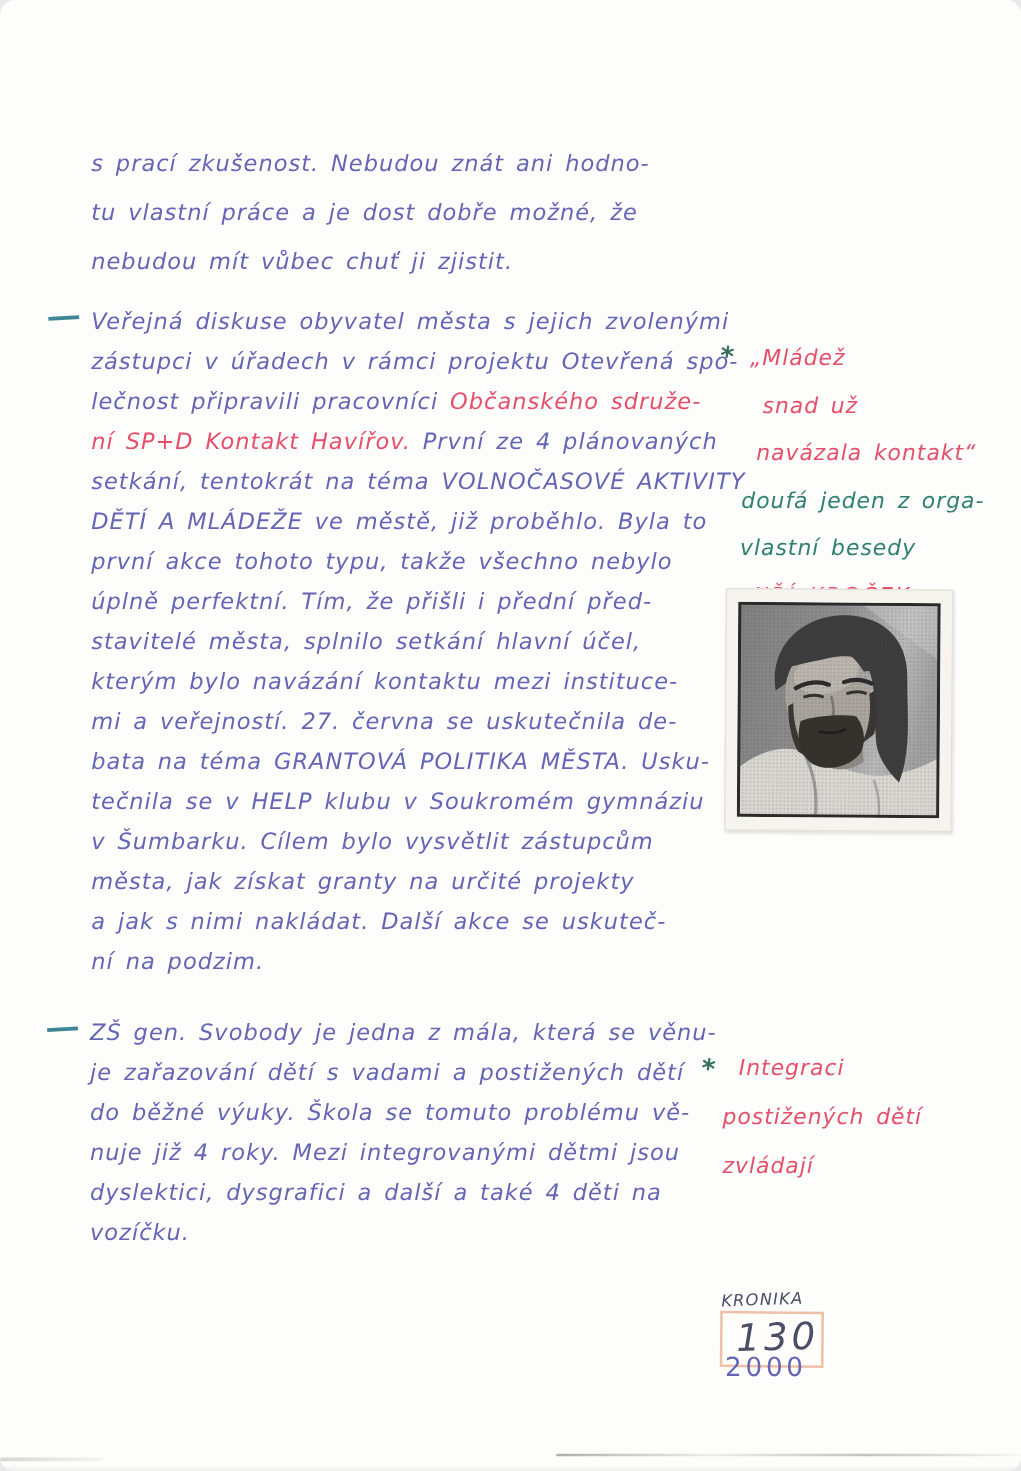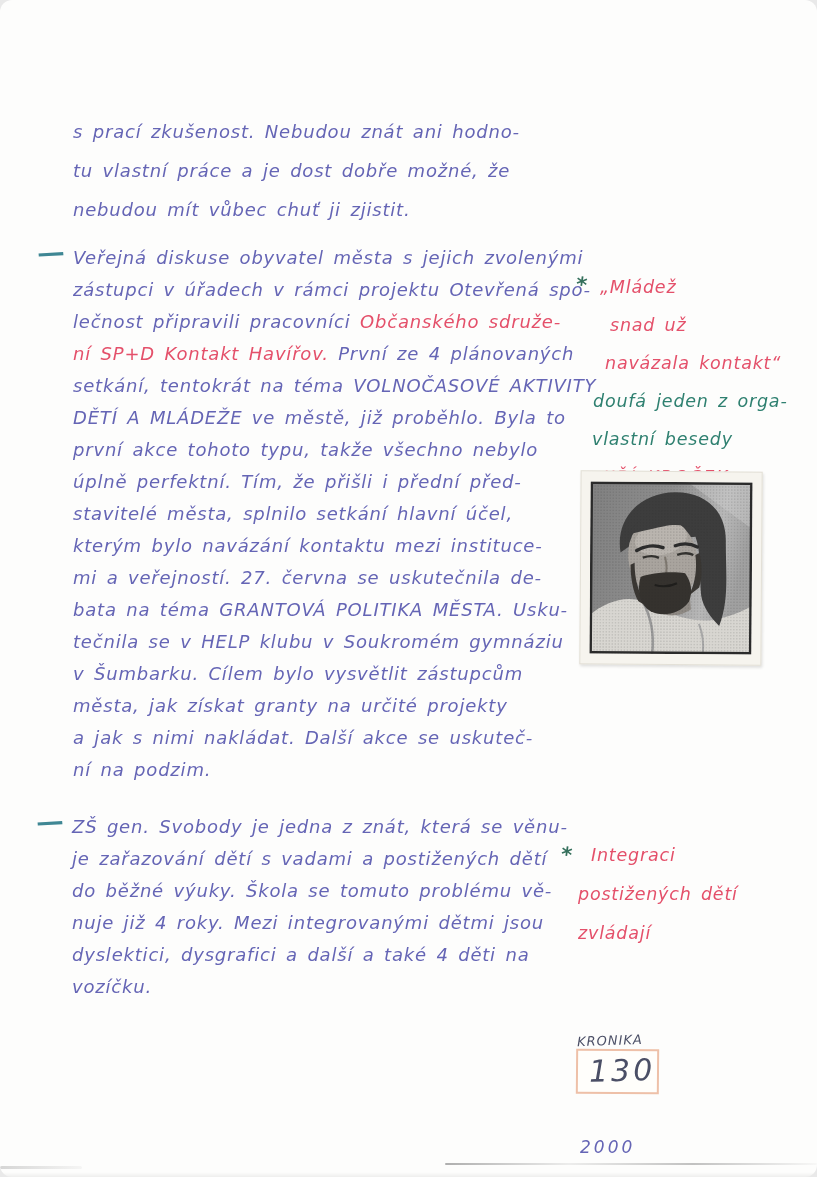--- a/index.html
+++ b/index.html
@@ -68,22 +68,22 @@
   .stamp-box{
     position:absolute;left:576px;top:1049px;width:79px;height:41px;
     border:2px solid var(--stamp-border,#eec0a8);background:#fffefb;
     transform:rotate(.5deg);
   }
   .stamp-number{
     font-size:30px;font-style:italic;line-height:40px;
     padding-left:11px;letter-spacing:3px;transform:rotate(-2deg);
   }
   .stamp-year{
-    position:absolute;left:580px;top:1137px;
-    font-size:17px;font-style:italic;letter-spacing:3px;
+    position:absolute;left:580px;top:1082px;
+    font-size:21px;letter-spacing:3px;
   }
 
   
   .scan-line{
     position:absolute;left:445px;top:1163px;width:372px;height:2px;
     background:linear-gradient(to right,rgba(110,110,110,.55),rgba(170,170,170,.2),rgba(120,120,120,.45),rgba(200,200,200,.1));
     border-radius:2px;
   }
   .scan-smudge{
     position:absolute;left:0px;top:1166px;width:82px;height:3px;
@@ -169,21 +169,21 @@
       <path d="M104,72 C106,86 104,100 98,112 L108,104 C112,92 110,78 108,70 Z" fill="#3a3733"></path>
       <path d="M50,94 C60,90 80,88 94,90 C100,98 102,108 98,118 C90,130 72,134 60,128 C50,122 46,108 50,94 Z" fill="#35322e"></path>
       <path d="M64,102 C72,104 80,103 86,100" stroke="#1f1e1c" stroke-width="2" fill="none"></path>
       <rect width="160" height="170" fill="url(#gHT)"></rect>
       <rect x="1.2" y="1.2" width="157.6" height="167.6" fill="none" stroke="#2a2a2a" stroke-width="2.4"></rect>
     </svg>
   </figure>
 
   <section class="para-block para3 hw">
     <span class="bullet c-teal">—</span>
-    <div class="ln"><span class="c-blue">ZŠ gen. Svobody je jedna z znát, která se věnu-</span></div>
+    <div class="ln"><span class="c-blue">ZŠ gen. Svobody je jedna z mála, která se věnu-</span></div>
     <div class="ln"><span class="c-blue">je zařazování dětí s vadami a postižených dětí</span></div>
     <div class="ln"><span class="c-blue">do běžné výuky. Škola se tomuto problému vě-</span></div>
     <div class="ln"><span class="c-blue">nuje již 4 roky. Mezi integrovanými dětmi jsou</span></div>
     <div class="ln"><span class="c-blue">dyslektici, dysgrafici a další a také 4 děti na</span></div>
     <div class="ln"><span class="c-blue">vozíčku.</span></div>
   </section>
 
   <aside class="note note2 hw">
     <span class="asterisk c-dgreen">*</span>
     <div class="ln c-red">Integraci</div>

